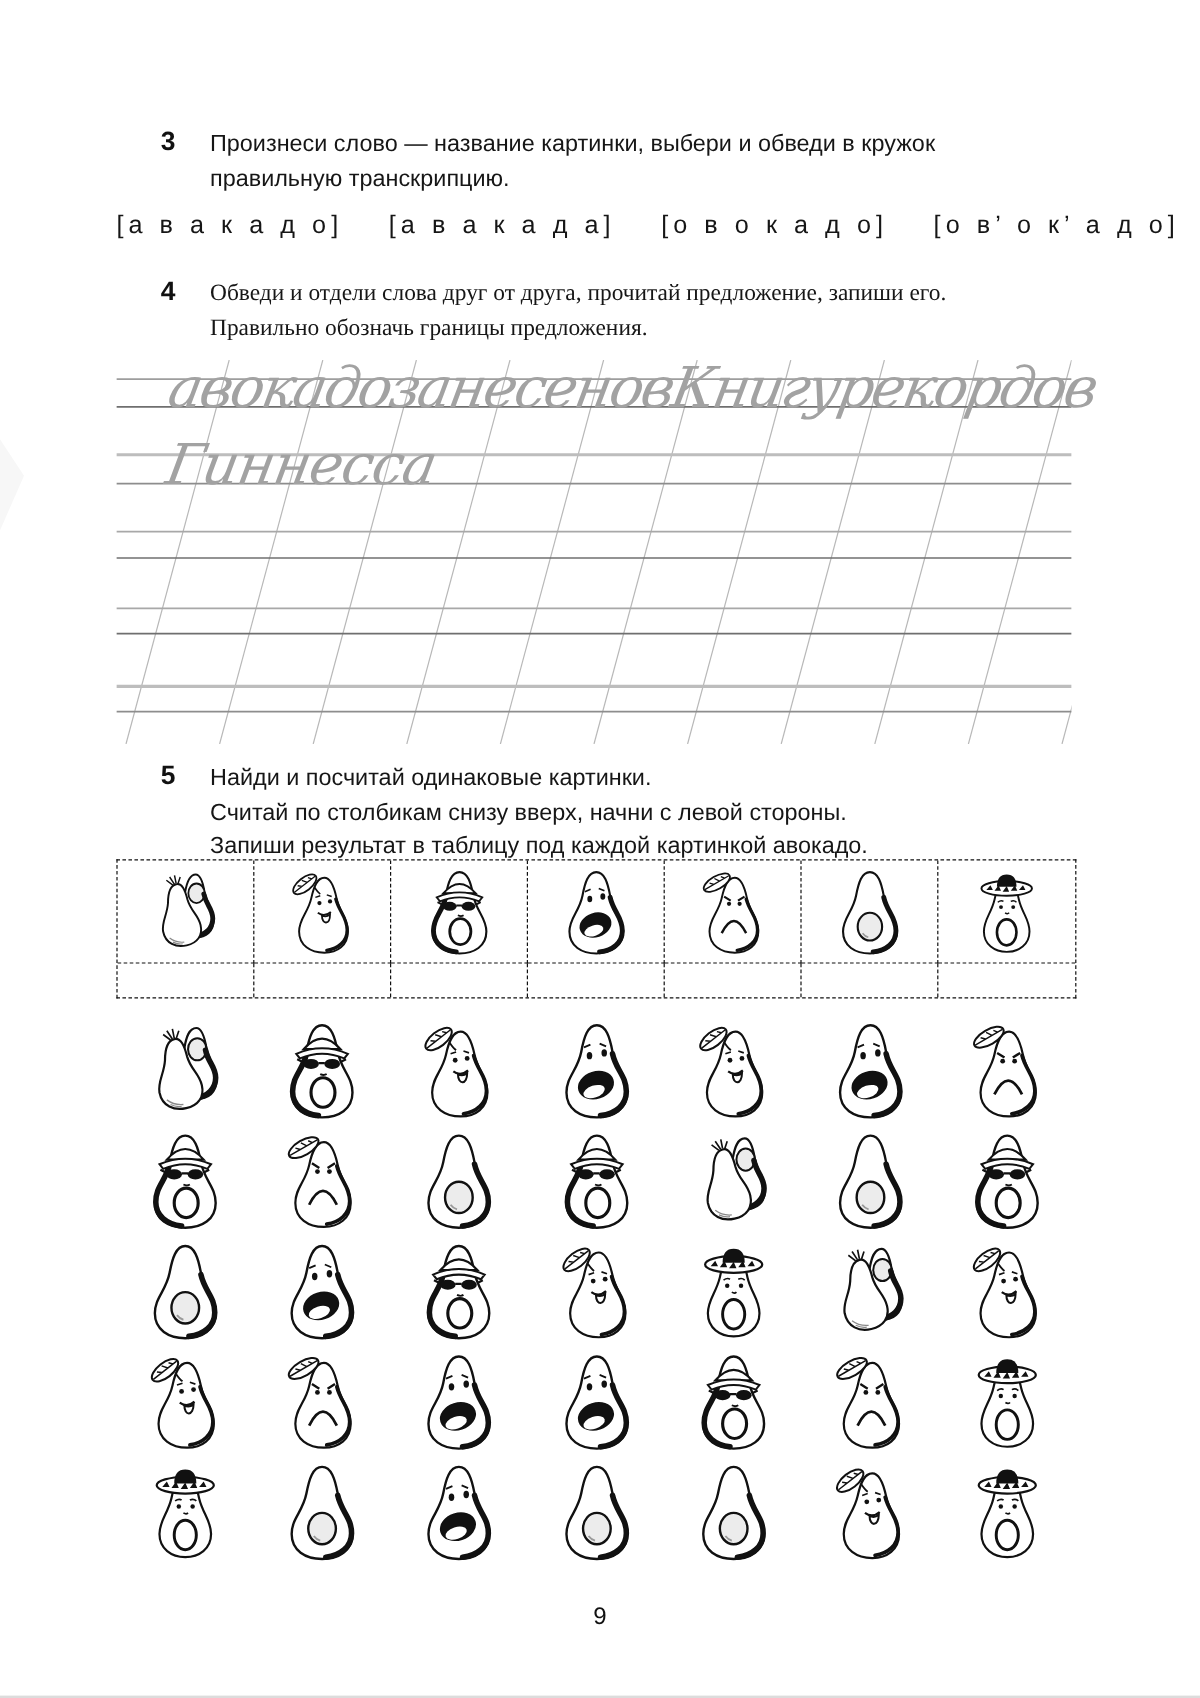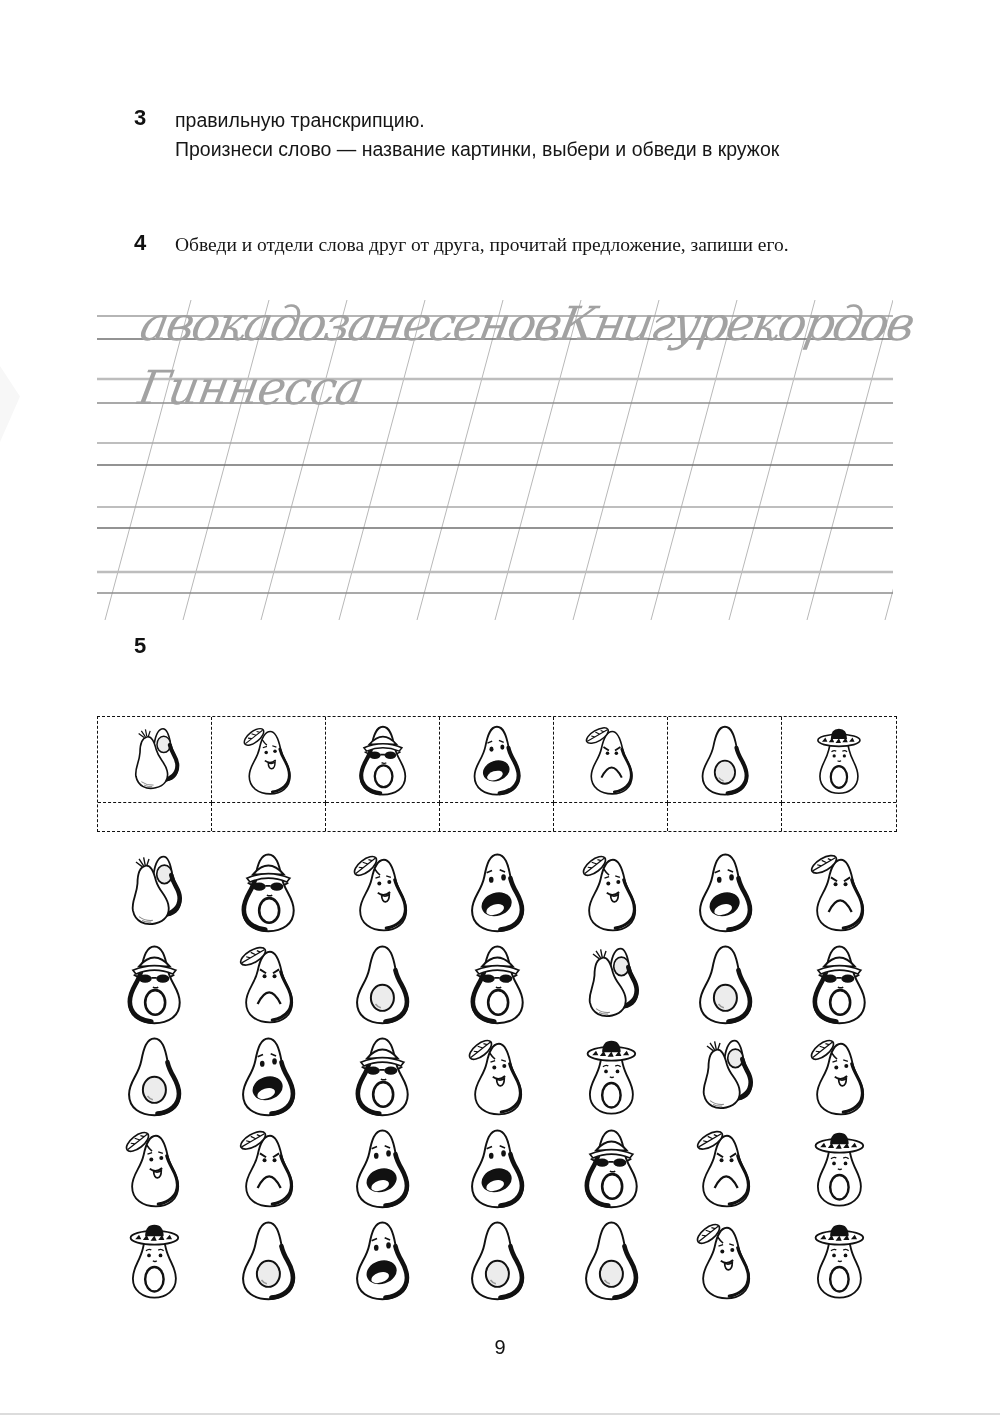--- a/index.html
+++ b/index.html
@@ -125,27 +125,34 @@
         <circle cx="43" cy="50" r="2.4" fill="#111"></circle>
         <circle cx="58" cy="50" r="2.4" fill="#111"></circle>
         <path d="M39 44 q4 -3 7 -1 M55 43 q4 -2 7 1 M48 57 q3 2 5 0" stroke="#111" stroke-width="1.8" fill="none"></path>
         <ellipse cx="50" cy="81" rx="12" ry="16" fill="#fff" stroke="#111" stroke-width="3.2"></ellipse>
       </g>
     </defs>
   </svg>
 
   <span class="ex-num" style="left:134px;top:105px;">3</span>
   <div class="ex-text" style="left:175px;top:106px;">
+    <div>Произнеси слово — название картинки, выбери и обведи в кружок</div>
     <div>правильную транскрипцию.</div>
-    <div>Произнеси слово — название картинки, выбери и обведи в кружок</div>
   </div>
+  <div class="transcriptions">
+      <span>[а в а к а д о]</span>
+      <span>[а в а к а д а]</span>
+      <span>[о в о к а д о]</span>
+      <span>[о в’ о к’ а д о]</span>
+    </div>
 
   <span class="ex-num" style="left:134px;top:230px;">4</span>
   <div class="ex-text" style="left:175px;top:231px;font-family:Liberation Serif, serif;">
     <div>Обведи и отдели слова друг от друга, прочитай предложение, запиши его.</div>
+    <div>Правильно обозначь границы предложения.</div>
   </div>
 
   <div class="writing-area">
     <svg width="796" height="320" viewBox="0 0 796 320">
 
       <g stroke="#b8b8b8" stroke-width="1">
         <line x1="94" y1="0" x2="8" y2="320"></line>
           <line x1="172" y1="0" x2="86" y2="320"></line>
         <line x1="250" y1="0" x2="164" y2="320"></line>
           <line x1="328" y1="0" x2="242" y2="320"></line>
@@ -167,20 +174,25 @@
       <line x1="0" y1="207" x2="796" y2="207" stroke="#a8a8a8" stroke-width="1.4"></line>
       <line x1="0" y1="228" x2="796" y2="228" stroke="#6f6f6f" stroke-width="1.4"></line>
       <line x1="0" y1="272" x2="796" y2="272" stroke="#bdbdbd" stroke-width="2.6"></line>
       <line x1="0" y1="293" x2="796" y2="293" stroke="#8d8d8d" stroke-width="1.4"></line>
     </svg>
     <div class="hand hand1">авокадозанесеновКнигурекордов</div>
     <div class="hand hand2">Гиннесса</div>
   </div>
 
   <span class="ex-num" style="left:134px;top:633px;">5</span>
+  <div class="ex-text" style="left:175px;top:634px;">
+    <div>Найди и посчитай одинаковые картинки.</div>
+    <div>Считай по столбикам снизу вверх, начни с левой стороны.</div>
+    <div>Запиши результат в таблицу под каждой картинкой авокадо.</div>
+  </div>
 
   <div class="keytable">
     <div class="keyrow">
         <div class="kcell">
           <svg class="avo" viewBox="0 0 100 112">
             <use href="#avo-pair"></use>
           </svg>
         </div>
         <div class="kcell">
           <svg class="avo" viewBox="0 0 100 112">

